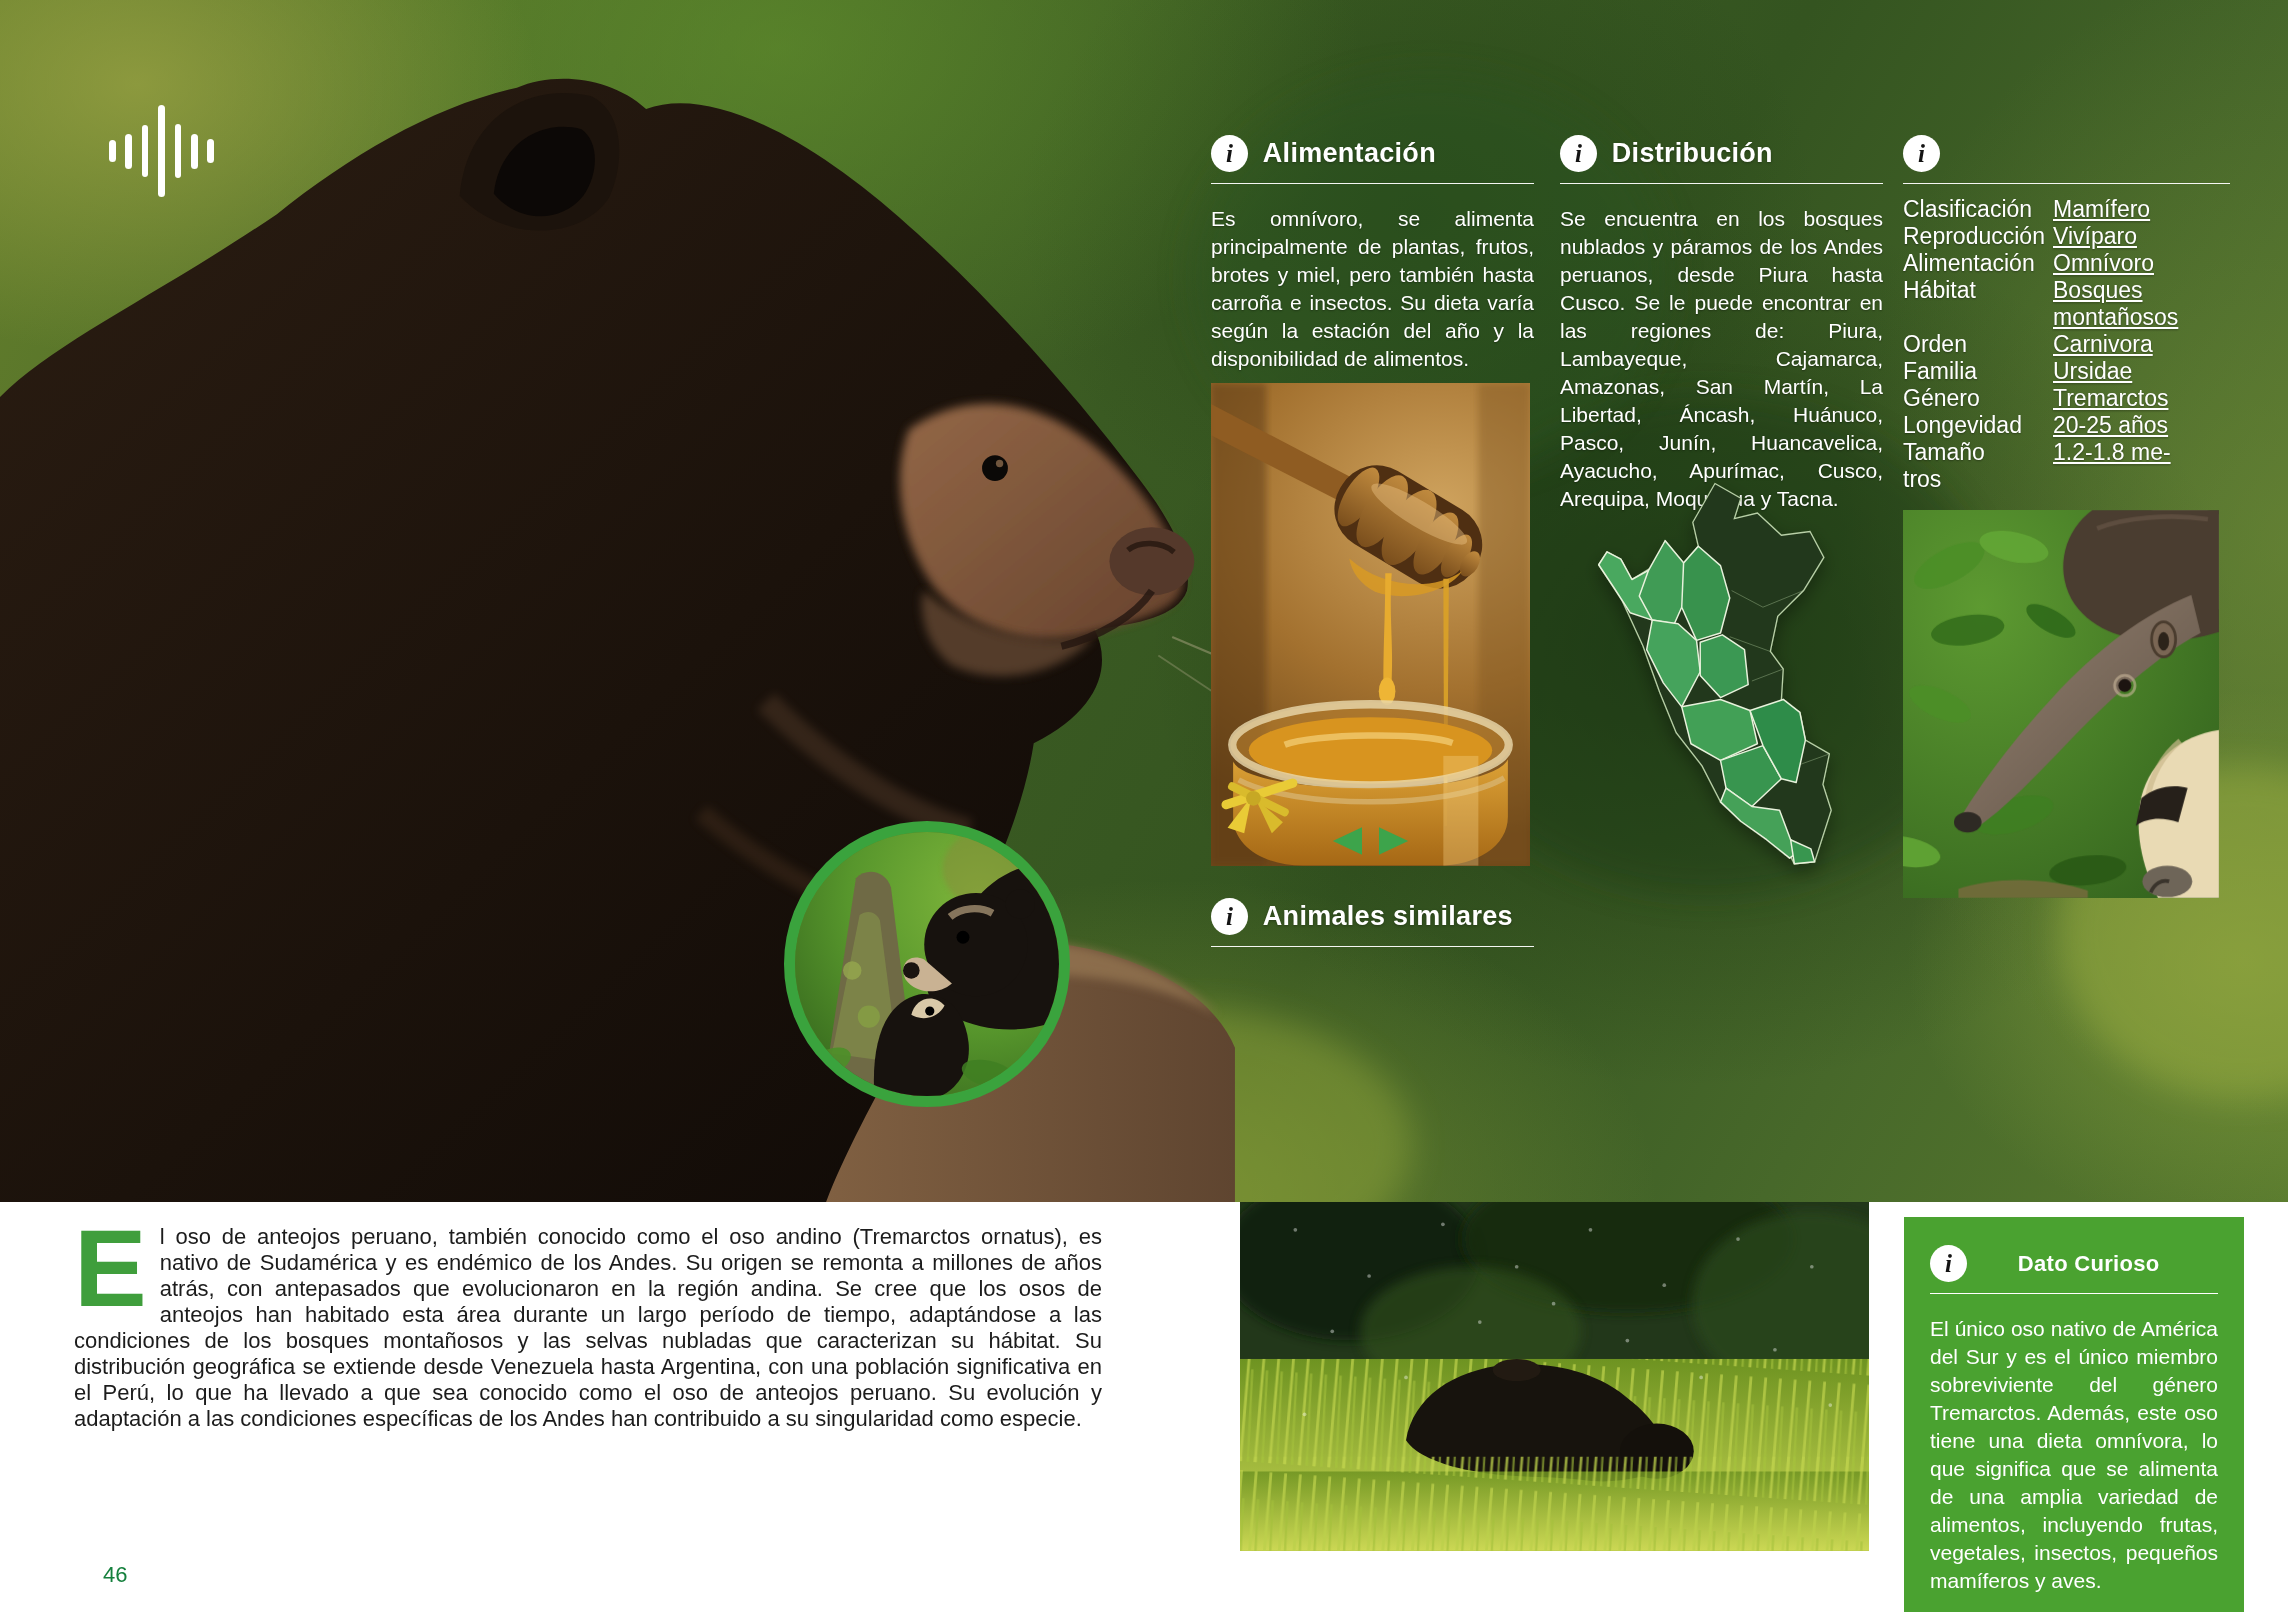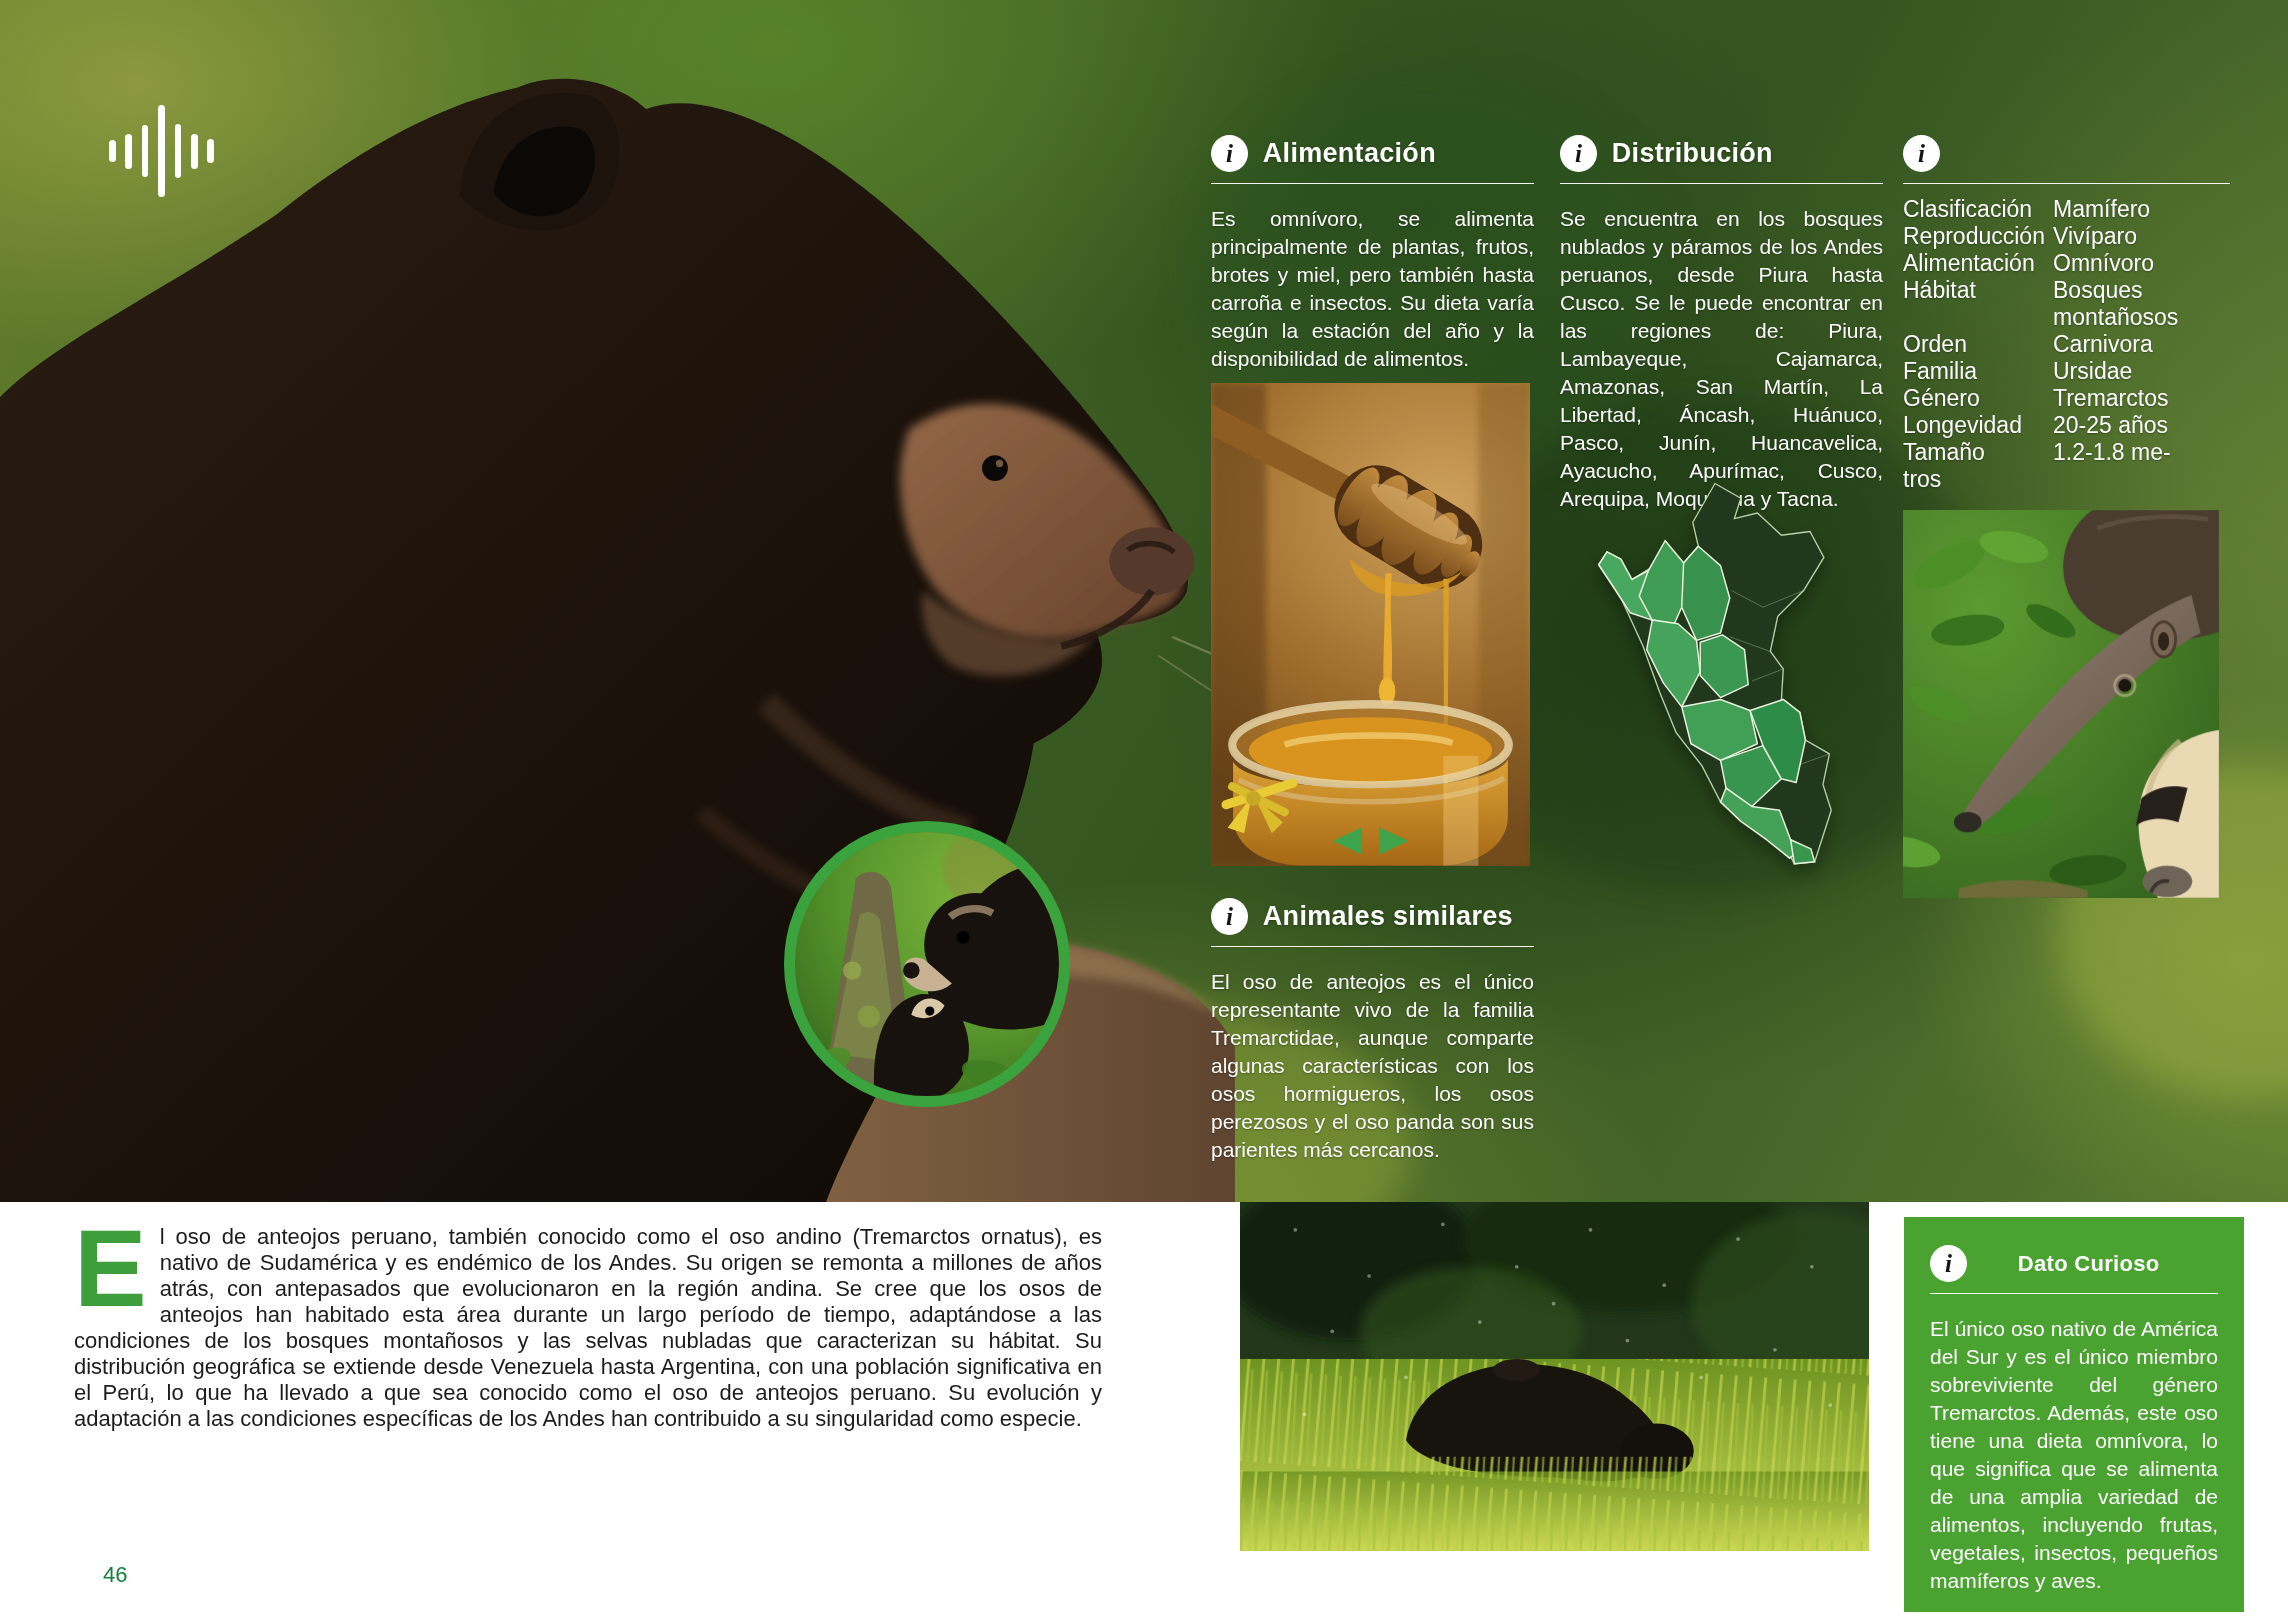--- a/index.html
+++ b/index.html
@@ -45,21 +45,21 @@
       display:flex;align-items:center;justify-content:center;
       font-family:"Liberation Serif",serif;font-style:italic;font-weight:700;font-size:25px;}
   .sec-title{font-weight:700;font-size:27px;letter-spacing:0.3px;text-shadow:0 0.9px 2.8px rgba(0,0,0,.3);}
   #sec-datos .sec-title{font-size:23px;}
   .rule{border-top:1.8px solid rgba(255,255,255,.95);margin:11px 0 12px 0;}
   .sec-body{font-size:21px;line-height:28px;text-align:justify;text-shadow:0 0.9px 1.8px rgba(0,0,0,.35);}
 
   .datos-table{font-size:23px;line-height:27px;text-shadow:0 0.9px 1.8px rgba(0,0,0,.35);}
   .drow{display:flex;}
   .dlabel{width:150px;flex:none;}
-  .dvalue{flex:1;}
+  .dvalue{flex:1;text-decoration:underline;}
 
   
   .fig{position:absolute;overflow:hidden;}
   #fig-honey{left:1211px;top:383px;width:319px;height:483px;
      background:radial-gradient(388px 332px at 72% 26%, #cfa35e, #a3712f 55%, #6e4718 100%);}
   #fig-anteater{left:1903px;top:510px;width:316px;height:388px;background:#35691d;}
   #fig-map{left:1582px;top:478px;width:277px;height:406px;overflow:visible;}
   #fig-bottom{left:1240px;top:1202px;width:629px;height:349px;background:#22371a;}
 
   .arrows{position:absolute;left:0;right:0;bottom:11px;display:flex;justify-content:center;gap:16.6px;}
@@ -415,21 +415,20 @@
         <path d="M268,414 C272,404 280,400 288,402" stroke="#3a342c" stroke-width="4" fill="none"></path>
       </svg>
     </figure>
 
     <section class="section" id="sec-anim">
       <div class="sec-head">
         <span class="info-badge">i</span>
         <span class="sec-title">Animales similares</span>
       </div>
       <div class="rule"></div>
-      <p class="sec-body">El oso de anteojos es el único representante vivo de la familia Tremarctidae, aunque comparte algunas características con los osos hormigueros, los osos perezosos y el oso panda son sus parientes más cercanos.</p>
     </section>
   </div>
 
   <div class="intro">
     <span class="dropcap">E</span><span>l oso de anteojos peruano, también conocido como el oso andino (Tremarctos ornatus), es nativo de Sudamérica y es endémico de los Andes. Su origen se remonta a millones de años atrás, con antepasados que evolucionaron en la región andina. Se cree que los osos de anteojos han habitado esta área durante un largo período de tiempo, adaptándose a las condiciones de los bosques montañosos y las selvas nubladas que caracterizan su hábitat. Su distribución geográfica se extiende desde Venezuela hasta Argentina, con una población significativa en el Perú, lo que ha llevado a que sea conocido como el oso de anteojos peruano. Su evolución y adaptación a las condiciones específicas de los Andes han contribuido a su singularidad como especie.</span>
   </div>
 
   <figure class="fig" id="fig-bottom" style="margin:0">
     <svg viewBox="0 0 682 378" width="629" height="349">
       <defs>

